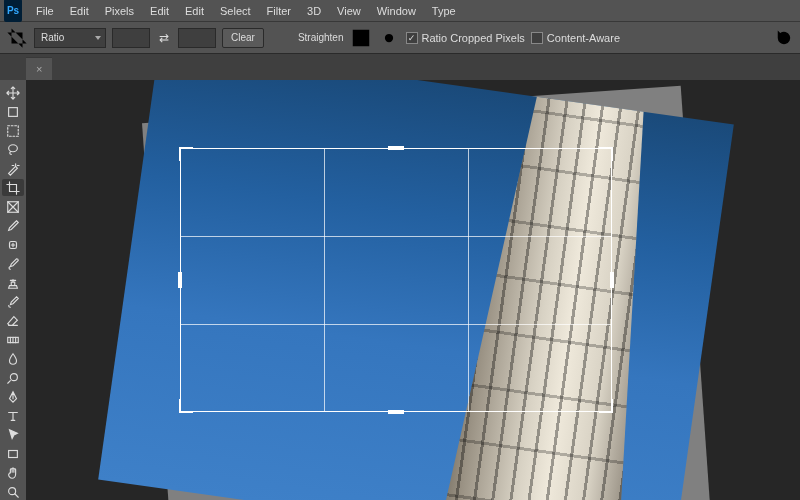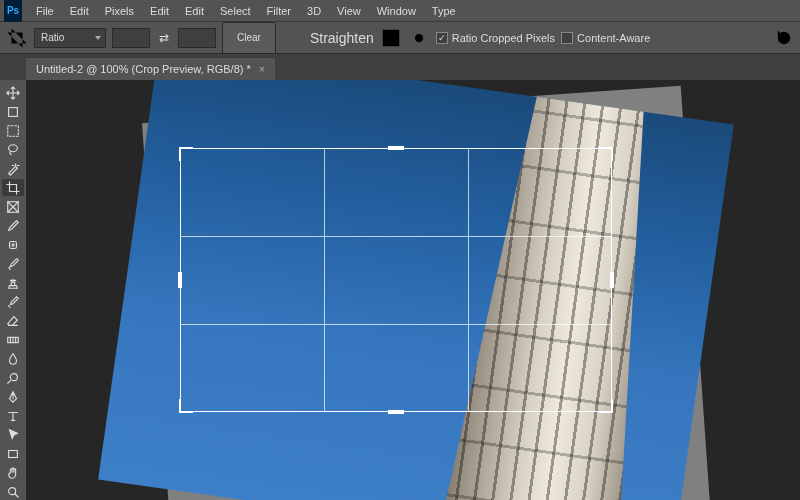--- a/index.html
+++ b/index.html
@@ -6,21 +6,21 @@
 body{background:#535353;width:800px;height:500px;overflow:hidden;position:relative}
 .menubar{height:22px;background:#535353;display:flex;align-items:center;padding:0 4px;border-bottom:1px solid #383838}
 .ps-logo{width:18px;height:23px;background:#001e36;color:#31a8ff;display:flex;align-items:center;justify-content:center;font-weight:bold;font-size:10px;border-radius:2px;margin-right:6px}
 .menu-item{padding:2px 8px;cursor:pointer}
 .optbar{height:32px;background:#535353;display:flex;align-items:center;padding:0 6px;gap:6px;border-bottom:1px solid #2a2a2a}
 .opt-icon{width:22px;height:22px;display:flex;align-items:center;justify-content:center}
 .opt-drop{background:#3f3f3f;border:1px solid #2a2a2a;height:20px;min-width:72px;display:flex;align-items:center;padding:5px 6px;font-size:10px;position:relative}
 .opt-drop::after{content:"";position:absolute;right:4px;border-left:3px solid transparent;border-right:3px solid transparent;border-top:4px solid #aaa}
 .opt-input{background:#3f3f3f;border:1px solid #2a2a2a;height:20px;width:38px}
 .opt-swap{width:16px;height:16px;display:flex;align-items:center;justify-content:center;font-size:12px}
-.opt-btn{background:#5a5a5a;border:1px solid #2a2a2a;height:32px;padding:0 14px;display:flex;align-items:center;font-size:10px;border-radius:2px}
+.opt-btn{background:#5a5a5a;border:1px solid #2a2a2a;height:20px;padding:0 8px;display:flex;align-items:center;font-size:10px;border-radius:2px}
 .opt-chk{display:flex;align-items:center;gap:4px;font-size:10px}
 .opt-chk .box{width:12px;height:12px;border:1px solid #888;display:flex;align-items:center;justify-content:center;font-size:9px;background:#3f3f3f}
 .reset{margin-left:auto;width:20px;height:20px;display:flex;align-items:center;justify-content:center}
 .tabbar{height:26px;background:#3f3f3f;display:flex;align-items:flex-end;padding-left:26px}
 .tab{background:#535353;padding:5px 10px 5px 10px;font-size:10px;display:flex;align-items:center;gap:8px;border-top:1px solid #383838}
 .tab-x{font-size:11px;color:#aaa}
 .workspace{position:absolute;left:26px;top:80px;right:0;bottom:0;background:#262626;overflow:hidden}
 .toolbar{position:absolute;left:0;top:80px;width:26px;bottom:0;background:#535353;display:flex;flex-direction:column;align-items:center;padding-top:4px;gap:2px}
 .tool{width:22px;height:22px;display:flex;align-items:center;justify-content:center;border-radius:2px}
 .tool.active{background:#3a3a3a}
@@ -74,21 +74,21 @@
   <div class="opt-drop">Ratio</div>
   <div class="opt-input"></div>
   <div class="opt-swap">⇄</div>
   <div class="opt-input"></div>
   <div class="opt-btn">Clear</div>
   <div class="opt-icon">
     <svg viewBox="0 0 16 16">
         <path d="M2 8h12M5 5v6M11 5v6"></path>
       </svg>
   </div>
-  <span style="font-size:14px">Straighten</span>
+  <span style="font-size:10px">Straighten</span>
   <div class="opt-icon">
     <svg viewBox="0 0 16 16">
         <rect x="2" y="2" width="12" height="12"></rect>
         <path d="M6 2v12M10 2v12M2 6h12M2 10h12"></path>
       </svg>
   </div>
   <div class="opt-icon">
     <svg viewBox="0 0 16 16">
         <circle cx="8" cy="8" r="3"></circle>
         <path d="M8 1v2M8 13v2M1 8h2M13 8h2M3 3l1.5 1.5M11.5 11.5L13 13M13 3l-1.5 1.5M4.5 11.5L3 13"></path>
@@ -104,21 +104,20 @@
   </div>
   <div class="reset">
     <svg viewBox="0 0 16 16">
         <path d="M3 8a5 5 0 1 0 2-4L3 6M3 2v4h4"></path>
       </svg>
   </div>
 </div>
 
 <div class="tabbar">
   <div class="tab">
-    <span>Untitled-2 @ 100% (Crop Preview, RGB/8) *</span>
     <span class="tab-x">×</span>
   </div>
 </div>
 
 <div class="toolbar">
   <div class="tool">
       <svg viewBox="0 0 16 16">
         <path d="M8 1v14M1 8h14M8 1l-2 2M8 1l2 2M8 15l-2-2M8 15l2-2M1 8l2-2M1 8l2 2M15 8l-2-2M15 8l-2 2"></path>
       </svg>
     </div>

